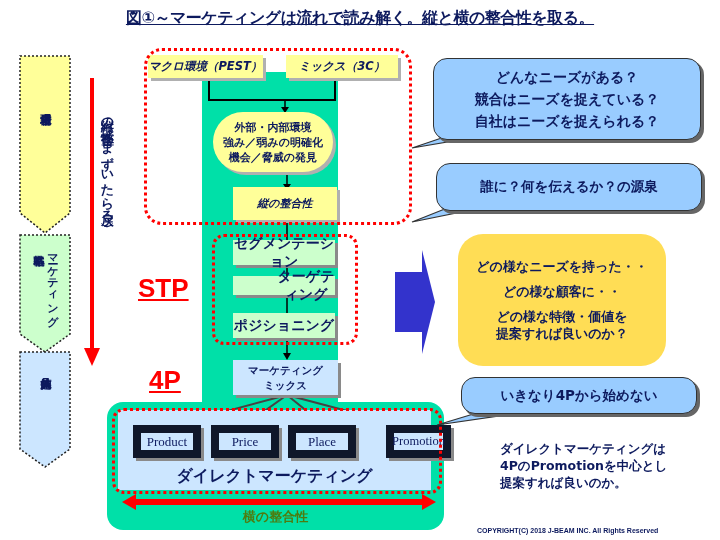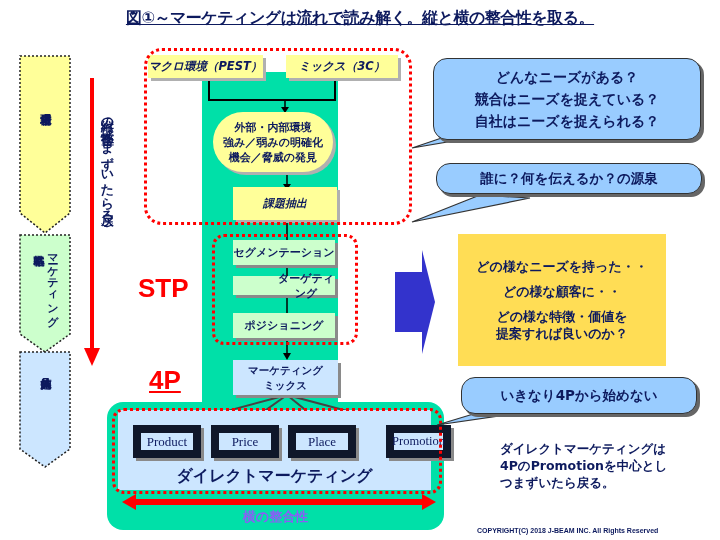--- a/index.html
+++ b/index.html
@@ -10,42 +10,42 @@
 
   
   .stage { position: absolute; left: 19px; width: 52px; }
   .stage svg { position: absolute; left: 0; top: 0; }
   .stage .vtext { position: absolute; left: 0; top: 0; width: 52px; display: flex; justify-content: center; gap: 2px; font-size: 11px; line-height: 12px; color: #0d1a5e; }
   .vcol { writing-mode: vertical-rl; text-orientation: upright; letter-spacing: 0px; }
 
   
   .varrow-label { left: 100px; top: 110px; writing-mode: vertical-rl; text-orientation: upright; font-size: 13px; line-height: 14px; color: #0d1a5e; letter-spacing: -1px; }
 
-  .stp { left: 138px; top: 273px; font-size: 26px; color: #ff0000; font-family: "Liberation Sans", sans-serif; font-weight: bold; }
+  .stp { left: 138px; top: 273px; font-size: 26px; color: #ff0000; text-decoration: underline; font-family: "Liberation Sans", sans-serif; font-weight: bold; }
   .fourp { left: 149px; top: 365px; font-size: 26px; color: #ff0000; text-decoration: underline; font-family: "Liberation Sans", sans-serif; font-weight: bold; }
 
   .teal-col { left: 202px; top: 72px; width: 136px; height: 330px; background: #00e0a8; border-radius: 6px 6px 0 0; }
   .teal-bottom { left: 107px; top: 402px; width: 337px; height: 128px; background: #00e0a8; border-radius: 16px; }
 
   .ybox { position: absolute; background: #ffff99; box-shadow: 3px 3px 0 #b0b0b0; display: flex; align-items: center; justify-content: center; text-align: center; font-size: 11.5px; color: #0d1a5e; font-style: italic; }
-  .gbox { position: absolute; background: #ccffcc; box-shadow: 3px 3px 0 #8a8a8a; display: flex; align-items: center; justify-content: center; text-align: center; font-size: 11px; color: #0d1a5e; font-family: Liberation Serif, serif; }
+  .gbox { position: absolute; background: #ccffcc; box-shadow: 3px 3px 0 #8a8a8a; display: flex; align-items: center; justify-content: center; text-align: center; font-size: 14px; color: #0d1a5e; font-family: Liberation Serif, serif; }
   .bbox { position: absolute; background: #cce6ff; box-shadow: 3px 3px 0 #8a8a8a; display: flex; align-items: center; justify-content: center; text-align: center; font-size: 10.5px; line-height: 15px; color: #0d1a5e; }
 
   .oval { position: absolute; left: 213px; top: 112px; width: 120px; height: 60px; background: #ffff99; border-radius: 30px; box-shadow: 3px 3px 0 #b0b0b0; display: flex; align-items: center; justify-content: center; text-align: center; font-size: 11px; line-height: 15px; color: #0d1a5e; }
 
   .dotted-red { position: absolute; border: 3px dotted #ff0000; border-radius: 18px; }
 
   .inner-blue { left: 118px; top: 410px; width: 313px; height: 80px; background: #cce6ff; }
   .p-box { position: absolute; top: 425px; height: 33px; width: 68px; background: #cce6ff; border: 8px solid #0f172a; box-shadow: 3px 3px 0 #8a8a8a; display: flex; align-items: center; justify-content: center; font-family: "Liberation Serif", serif; font-weight: normal; font-size: 13px; color: #0d1a5e; }
   .dm-label { left: 118px; top: 466px; width: 313px; text-align: center; font-size: 16px; color: #0d1a5e; }
-  .yoko-label { left: 107px; top: 508px; width: 337px; text-align: center; font-size: 13px; color: #8b5cf6; }
+  .yoko-label { left: 107px; top: 508px; width: 337px; text-align: center; font-size: 13px; color: #4d7c0f; }
 
   .bubble { position: absolute; background: #99ccff; border: 1.5px solid #333; border-radius: 14px; box-shadow: 3px 3px 0 #666; display: flex; align-items: center; justify-content: center; text-align: center; color: #0d1a5e; }
 
-  .yellow-panel { left: 458px; top: 234px; width: 208px; height: 132px; background: #ffdd55; display: flex; flex-direction: column; align-items: center; justify-content: center; text-align: center; font-size: 13px; line-height: 17px; color: #0d1a5e; gap: 8px; }
+  .yellow-panel { left: 458px; top: 234px; width: 208px; height: 132px; background: #ffdd55; display: flex; flex-direction: column; align-items: center; justify-content: center; text-align: center; font-size: 13px; line-height: 17px; color: #0d1a5e; gap: 8px; border-radius: 25px; }
 
   .note { left: 500px; top: 440px; font-size: 12.5px; line-height: 17px; color: #0d1a5e; }
   .copyright { left: 477px; top: 527px; font-size: 7px; color: #0d1a5e; font-family: "Liberation Sans", sans-serif; font-weight: bold; }
 </style>
 </head>
 <body>
 
 <div class="abs title">図①～マーケティングは流れで読み解く。縦と横の整合性を取る。</div>
 
 <div class="stage" style="top:55px;height:180px;">
@@ -106,21 +106,21 @@
 <div class="ybox" style="left:286px;top:55px;width:112px;height:23px;">ミックス（3C）</div>
 
 <div class="oval">
   <div>
     <div>外部・内部環境</div>
     <div>強み／弱みの明確化</div>
     <div>機会／脅威の発見</div>
   </div>
 </div>
 
-<div class="ybox" style="left:233px;top:187px;width:104px;height:33px;font-size:11px;">課題抽出</div>
+<div class="ybox" style="left:233px;top:187px;width:104px;height:33px;font-size:11px;">縦の整合性</div>
 
 <div class="dotted-red" style="left:144px;top:48px;width:268px;height:177px;"></div>
 
 <div class="gbox" style="left:233px;top:240px;width:102px;height:25px;">セグメンテーション</div>
 <div class="gbox" style="left:233px;top:276px;width:102px;height:19px;padding-left:44px;">ターゲティング</div>
 <div class="gbox" style="left:233px;top:313px;width:102px;height:25px;">ポジショニング</div>
 <div class="dotted-red" style="left:212px;top:234px;width:146px;height:111px;border-radius:12px;"></div>
 
 <div class="bbox" style="left:233px;top:360px;width:105px;height:35px;">
   <div>
@@ -148,35 +148,35 @@
   <polygon points="480,412 437,425 520,413" fill="#99ccff" stroke="#333" stroke-width="1.2"></polygon>
 </svg>
 
 <div class="bubble" style="left:433px;top:58px;width:268px;height:82px;font-size:14px;line-height:22px;">
   <div>
     <div>どんなニーズがある？</div>
     <div>競合はニーズを捉えている？</div>
     <div>自社はニーズを捉えられる？</div>
   </div>
 </div>
-<div class="bubble" style="left:436px;top:163px;width:266px;height:31px;font-size:13.5px;">誰に？何を伝えるか？の源泉</div>
+<div class="bubble" style="left:436px;top:163px;width:266px;height:48px;font-size:13.5px;">誰に？何を伝えるか？の源泉</div>
 <div class="bubble" style="left:461px;top:377px;width:236px;height:37px;font-size:13.5px;">いきなり4Pから始めない</div>
 
 <svg class="abs" style="left:395px;top:250px;" width="40" height="105">
   <polygon points="0,22 27,22 27,0 40,52 27,104 27,82 0,82" fill="#3333cc"></polygon>
 </svg>
 
 <div class="abs yellow-panel">
   <div>どの様なニーズを持った・・</div>
   <div>どの様な顧客に・・</div>
   <div>
     <div>どの様な特徴・価値を</div>
     <div>提案すれば良いのか？</div>
   </div>
 </div>
 
 <div class="abs note">
   <div>ダイレクトマーケティングは</div>
   <div>4PのPromotionを中心とし</div>
-  <div>つまずいたら戻る。</div>
+  <div>提案すれば良いのか。</div>
 </div>
 
 <div class="abs copyright">COPYRIGHT(C) 2018  J-BEAM  INC. All Rights Reserved</div>
 
 </body></html>

